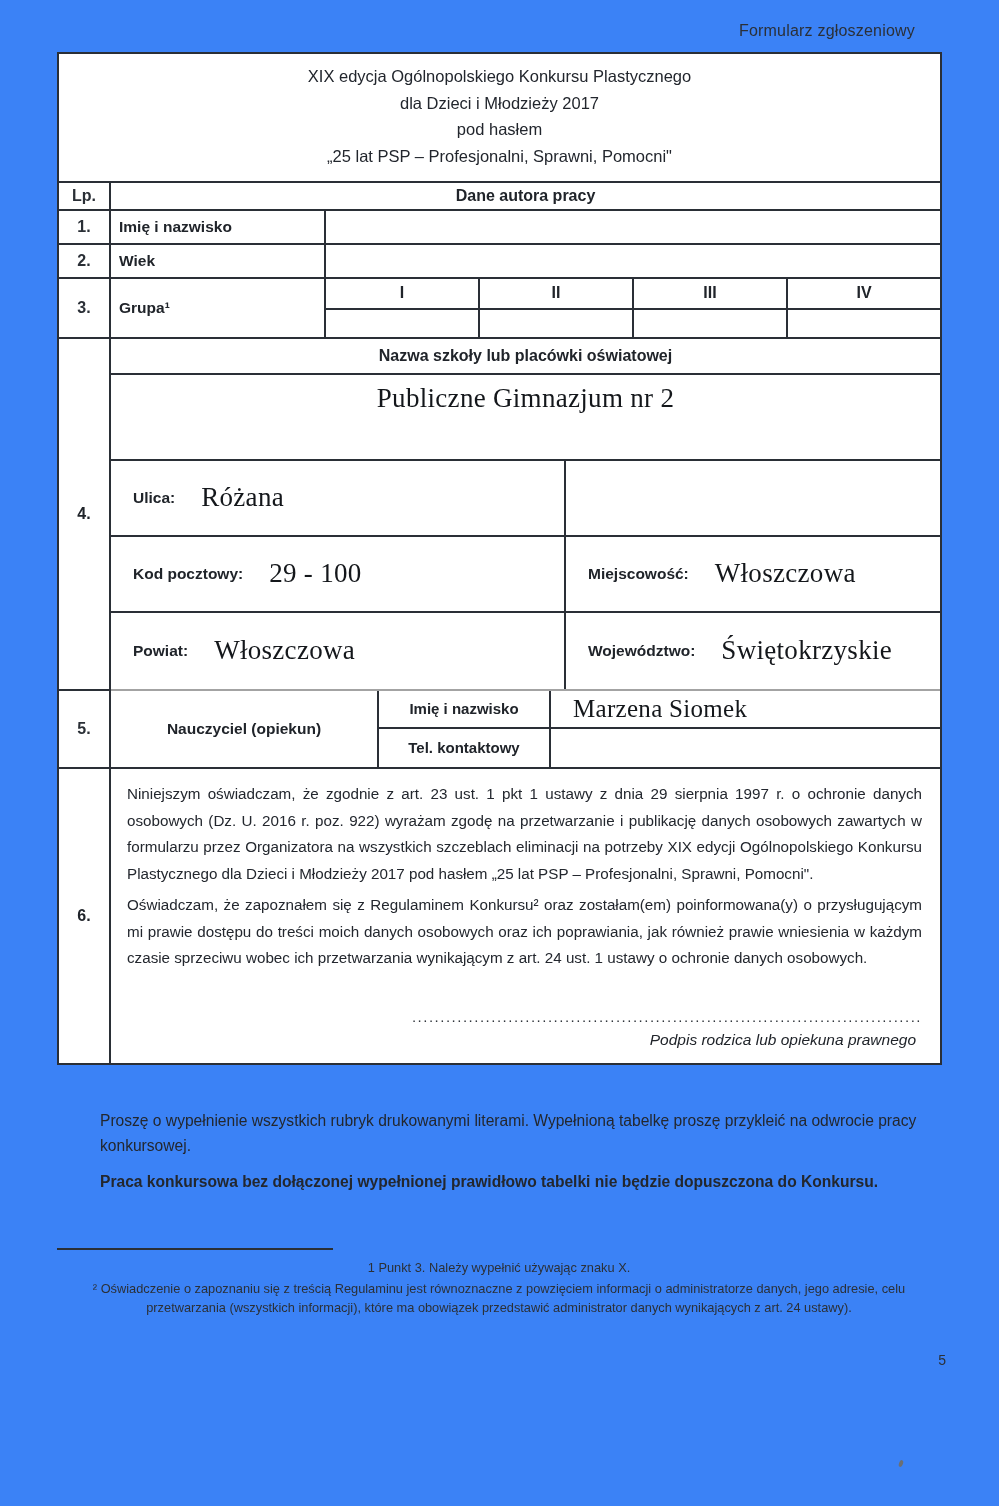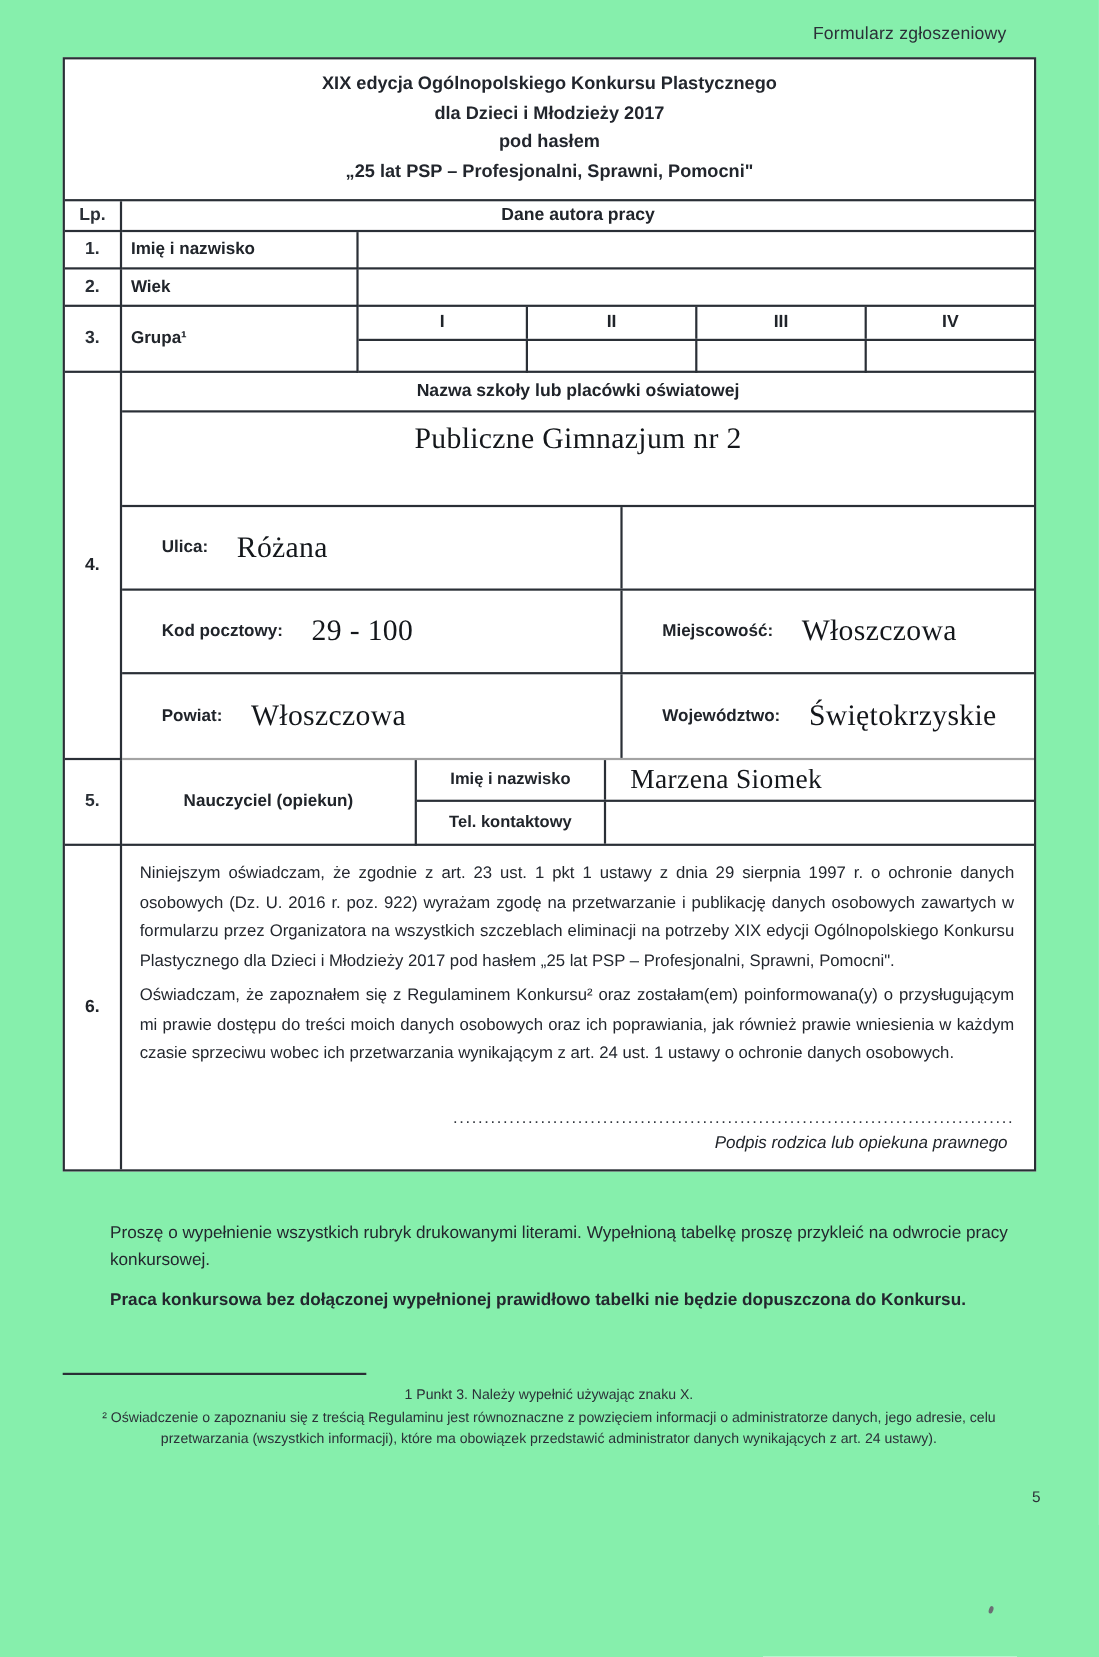--- a/index.html
+++ b/index.html
@@ -11,21 +11,21 @@
     width: 999px;
     height: 1506px;
     position: relative;
     font-family: "Liberation Sans", sans-serif;
     color: #20242a;
     overflow: hidden;
   }
   .page {
     position: absolute;
     inset: 0;
-    background: #86efac;
+    background: #3b82f6;
   }
 
   
   .form-label {
     position: absolute;
     top: 22px;
     right: 84px;
     font-size: 16px;
     color: #2b3038;
     letter-spacing: .2px;
@@ -60,21 +60,21 @@
     font-weight: bold;
     color: #2a2f36;
   }
 
   .title-block {
     flex: 1;
     flex-direction: column;
     justify-content: center;
     align-items: center;
     padding: 9px 6px 11px;
-    font-weight: bold;
+    font-weight: normal;
     font-size: 16.5px;
     line-height: 1.62;
     text-align: center;
     color: #22262d;
     border-right: none;
   }
 
   .hdr-dane {
     flex: 1;
     justify-content: center;
@@ -168,21 +168,21 @@
     display: flex;
     height: 76px;
     border-bottom: 2px solid #2a2f36;
     box-sizing: border-box;
   }
   .addr-row.lastrow { border-bottom: none; }
   .addr-cell {
     display: flex;
     align-items: center;
     box-sizing: border-box;
-    padding-left: 36px;
+    padding-left: 22px;
   }
   .addr-left { width: 455px; min-width: 455px; border-right: 2px solid #2a2f36; }
   .addr-right { flex: 1; }
   .addr-cell .k {
     font-weight: bold;
     font-size: 15.5px;
     white-space: nowrap;
   }
   .addr-cell .v {
     margin-left: 26px;

